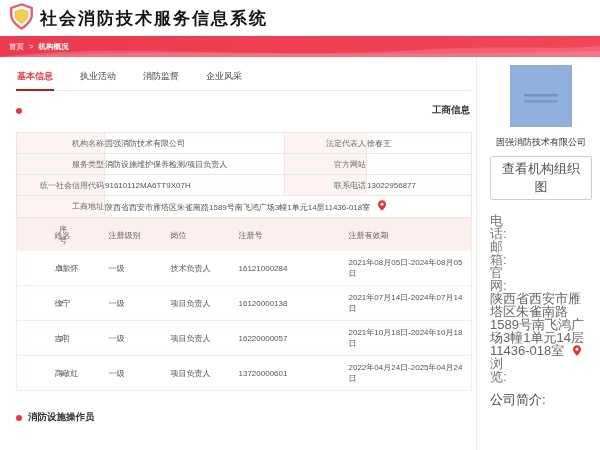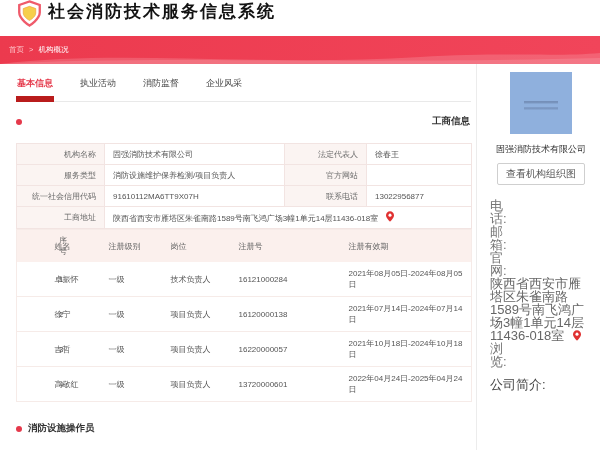--- a/index.html
+++ b/index.html
@@ -1,60 +1,60 @@
 <!DOCTYPE html>
 <html><head>
 <meta charset="utf-8">
 <style>
   * { margin:0; padding:0; box-sizing:border-box; }
   html,body { width:600px; height:450px; overflow:hidden; background:#fff;
               font-family:"Liberation Sans", sans-serif; }
   
-  .top-header { height:36px; display:flex; align-items:flex-start; padding-left:17px; background:#fff; }
+  .top-header { height:36px; display:flex; align-items:center; padding-left:9px; background:#fff; }
   .site-title { font-family:"Liberation Serif", serif; font-weight:bold; font-size:17px;
                 color:#121212; letter-spacing:2px; margin-left:6px; }
   
-  .banner { position:relative; height:28px; background:linear-gradient(90deg,#ec3a4e,#f1455a);
-            display:flex; align-items:center; padding-left:9px; overflow:hidden; }
+  .banner { position:relative; height:21px; background:linear-gradient(90deg,#ec3a4e,#f1455a);
+            display:flex; align-items:center; padding-left:9px; overflow:hidden;font-weight:bold; }
   .banner svg.wave { position:absolute; left:0; bottom:0; }
   .crumbs { position:relative; z-index:2; font-size:7.5px; color:#ffd9dc; }
   .crumbs .home { color:#ffc9ce; cursor:pointer; }
   .crumbs .sep { margin:0 3px; color:#ffc9ce; }
   .crumbs .cur { color:#ffffff; }
   
   .page { display:flex; height:393px; }
   .main { width:477px; border-right:1px solid #ececec; padding:10px 6px 0 16px; }
   .sidebar { width:123px; padding:8px 8px 0 13px; }
   
   .tabs { display:flex; gap:25px; border-bottom:1px solid #e9e9e9; width:455px; }
   .tab { font-size:9px; color:#454545; padding:3px 1px 6px; cursor:pointer; }
-  .tab.active { color:#e5394b; border-bottom:6px solid #b91c1c; margin-bottom:-1px; font-weight:bold;font-family:Liberation Serif, serif; }
+  .tab.active { color:#e5394b; border-bottom:2px solid #b91c1c; margin-bottom:-1px; font-weight:bold;font-family:Liberation Serif, serif; }
   
   .sec-title { display:flex; align-items:center; font-size:9.5px; font-weight:bold; color:#333; }
   .sec-title .dot { width:6px; height:6px; border-radius:50%; background:#e5394b; margin-right:6px; }
   .st1 { margin:13px 0 15px;justify-content:space-between; } .st2 { margin:20px 0 7px; } .st3 { margin:20px 0 7px; }
   
   table { border-collapse:collapse; table-layout:fixed; width:455px; }
-  .biz td { border:1px solid #f2e4e2; font-size:8px; color:#555; padding:4px 8px; height:21px; }
+  .biz td { border:1px solid #f2e4e2; font-size:8px; color:#555; padding:4px 0; height:21px; }
   .biz td.lbl { background:#fbf4f2; text-align:right; color:#6b6b6b; }
   .pin { vertical-align:-1px; margin-left:5px; cursor:pointer; }
   
   .dt { border:1px solid #f6ebe8; }
   .dt th { background:#fbf0ed; font-weight:normal; font-size:8px; color:#666;
            padding:5px 4px; text-align:left; }
   .dt td { font-size:8px; color:#555; padding:6px 4px; border-bottom:1px solid #f6ebe8; }
   .dt th.c, .dt td.c { text-align:left;padding-left:42px; }
   
   .logo-box { width:62px; height:62px; margin:0 auto; background:#8fb0dd;
               background-image:linear-gradient(rgba(70,85,120,0) 46%, rgba(70,85,120,.45) 48%, rgba(70,85,120,0) 52%,
                                rgba(70,85,120,0) 56%, rgba(70,85,120,.35) 58%, rgba(70,85,120,0) 62%);
               background-size:34px 62px; background-position:center; background-repeat:no-repeat; }
   .company-name { font-size:9px; color:#333; text-align:center; margin:9px 0 7px; }
   .org-btn-wrap { text-align:center; }
-  .org-btn { display:inline-block; font-size:10px; color:#555; border:1px solid #cfcfcf;
+  .org-btn { display:inline-block; font-size:13px; color:#555; border:1px solid #cfcfcf;
              border-radius:2px; padding:3px 8px; background:#fff; cursor:pointer; }
   .info { margin-top:14px; font-size:13px; color:#757575; }
   .info-row { display:flex; line-height:13px; }
   .info-row .ilbl { width:27px; flex:none; }
   .info-row .ival { flex:1; color:#666; }
   .profile-label { font-size:13px; color:#444; margin-top:8px; }
 </style>
 </head>
 <body>
 

